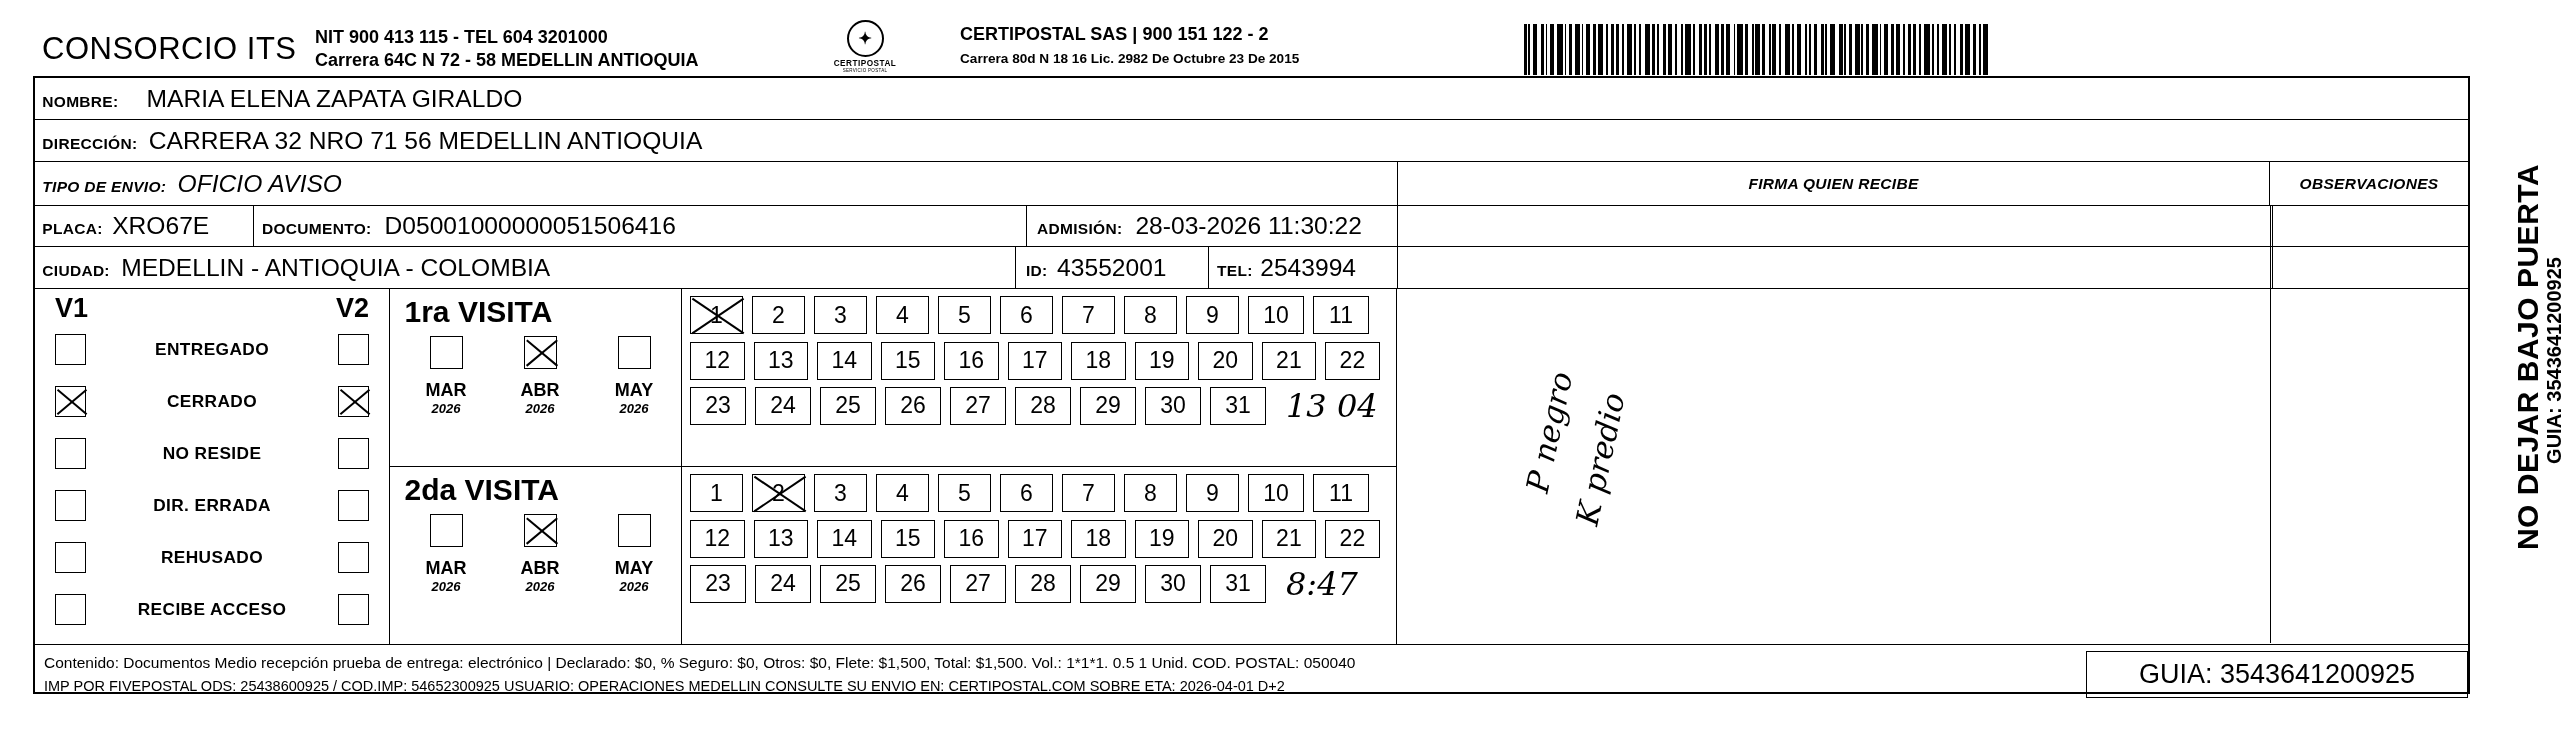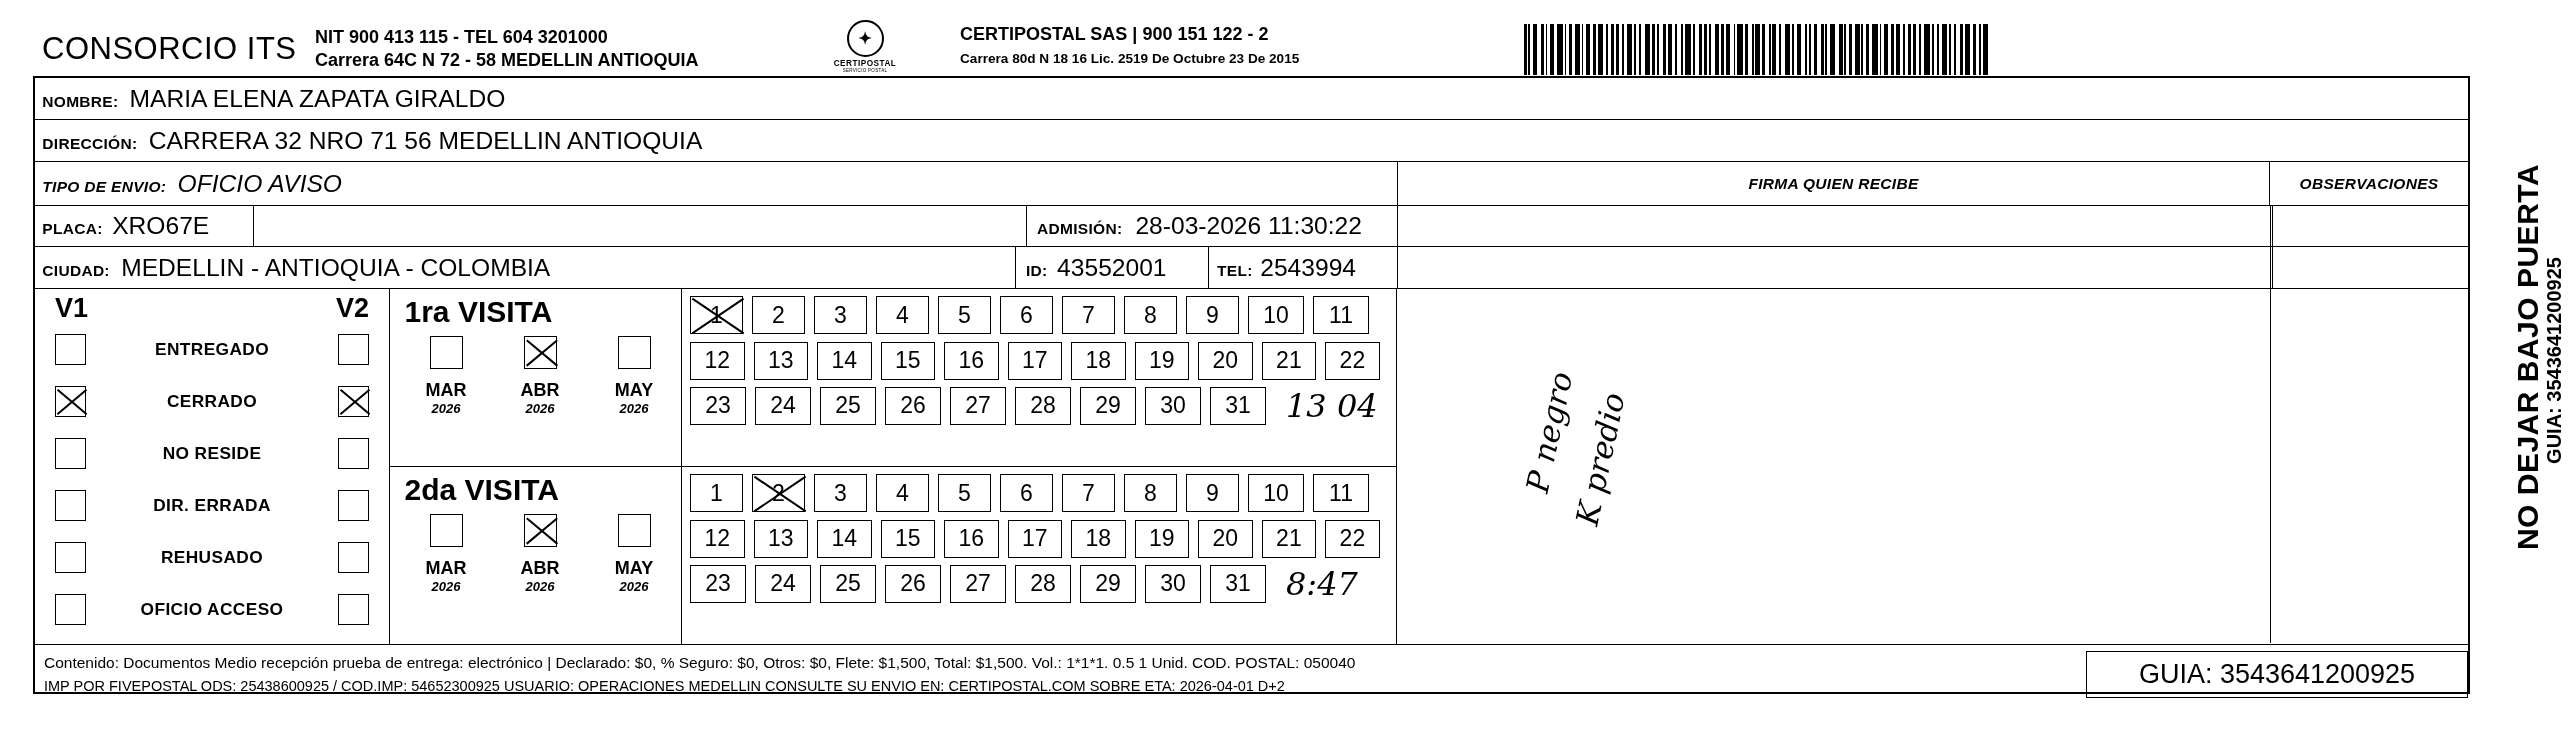--- a/index.html
+++ b/index.html
@@ -114,30 +114,30 @@
     <div class="hdr-nit">
       <div>NIT 900 413 115 - TEL 604 3201000</div>
       <div>Carrera 64C N 72 - 58 MEDELLIN ANTIOQUIA</div>
     </div>
     <div class="hdr-logo">
       <div class="circle">✦</div>
       <div class="lname">CERTIPOSTAL</div>
       <div class="lsub">SERVICIO POSTAL</div>
     </div>
     <div class="hdr-cert">CERTIPOSTAL SAS | 900 151 122 - 2</div>
-    <div class="hdr-cert2">Carrera 80d N 18 16  Lic. 2519 De Octubre 23 De 2015</div>
+    <div class="hdr-cert2">Carrera 80d N 18 16  Lic. 2982 De Octubre 23 De 2015</div>
     <div class="barcode" id="barcode"><i style="width:2.7px"></i><i style="width:1.8px;background:#fff"></i><i style="width:1.8px"></i><i style="width:2.7px;background:#fff"></i><i style="width:4.5px"></i><i style="width:3.6px;background:#fff"></i><i style="width:2.7px"></i><i style="width:1.8px;background:#fff"></i><i style="width:1.8px"></i><i style="width:2.7px;background:#fff"></i><i style="width:3.6px"></i><i style="width:3.6px;background:#fff"></i><i style="width:5.5px"></i><i style="width:1.8px;background:#fff"></i><i style="width:1.8px"></i><i style="width:2.7px;background:#fff"></i><i style="width:2.7px"></i><i style="width:3.6px;background:#fff"></i><i style="width:4.5px"></i><i style="width:1.8px;background:#fff"></i><i style="width:1.8px"></i><i style="width:2.7px;background:#fff"></i><i style="width:3.6px"></i><i style="width:3.6px;background:#fff"></i><i style="width:2.7px"></i><i style="width:1.8px;background:#fff"></i><i style="width:5.5px"></i><i style="width:2.7px;background:#fff"></i><i style="width:1.8px"></i><i style="width:3.6px;background:#fff"></i><i style="width:2.7px"></i><i style="width:1.8px;background:#fff"></i><i style="width:3.6px"></i><i style="width:2.7px;background:#fff"></i><i style="width:1.8px"></i><i style="width:3.6px;background:#fff"></i><i style="width:4.5px"></i><i style="width:1.8px;background:#fff"></i><i style="width:2.7px"></i><i style="width:2.7px;background:#fff"></i><i style="width:1.8px"></i><i style="width:3.6px;background:#fff"></i><i style="width:5.5px"></i><i style="width:1.8px;background:#fff"></i><i style="width:2.7px"></i><i style="width:2.7px;background:#fff"></i><i style="width:1.8px"></i><i style="width:3.6px;background:#fff"></i><i style="width:3.6px"></i><i style="width:1.8px;background:#fff"></i><i style="width:4.5px"></i><i style="width:2.7px;background:#fff"></i><i style="width:1.8px"></i><i style="width:3.6px;background:#fff"></i><i style="width:2.7px"></i><i style="width:1.8px;background:#fff"></i><i style="width:5.5px"></i><i style="width:2.7px;background:#fff"></i><i style="width:1.8px"></i><i style="width:3.6px;background:#fff"></i><i style="width:3.6px"></i><i style="width:1.8px;background:#fff"></i><i style="width:2.7px"></i><i style="width:2.7px;background:#fff"></i><i style="width:1.8px"></i><i style="width:3.6px;background:#fff"></i><i style="width:4.5px"></i><i style="width:1.8px;background:#fff"></i><i style="width:2.7px"></i><i style="width:2.7px;background:#fff"></i><i style="width:3.6px"></i><i style="width:3.6px;background:#fff"></i><i style="width:1.8px"></i><i style="width:1.8px;background:#fff"></i><i style="width:5.5px"></i><i style="width:2.7px;background:#fff"></i><i style="width:2.7px"></i><i style="width:3.6px;background:#fff"></i><i style="width:1.8px"></i><i style="width:1.8px;background:#fff"></i><i style="width:4.5px"></i><i style="width:2.7px;background:#fff"></i><i style="width:2.7px"></i><i style="width:3.6px;background:#fff"></i><i style="width:1.8px"></i><i style="width:1.8px;background:#fff"></i><i style="width:3.6px"></i><i style="width:2.7px;background:#fff"></i><i style="width:2.7px"></i><i style="width:3.6px;background:#fff"></i><i style="width:5.5px"></i><i style="width:1.8px;background:#fff"></i><i style="width:1.8px"></i><i style="width:2.7px;background:#fff"></i><i style="width:4.5px"></i><i style="width:3.6px;background:#fff"></i><i style="width:2.7px"></i><i style="width:1.8px;background:#fff"></i><i style="width:1.8px"></i><i style="width:2.7px;background:#fff"></i><i style="width:3.6px"></i><i style="width:3.6px;background:#fff"></i><i style="width:2.7px"></i><i style="width:1.8px;background:#fff"></i><i style="width:1.8px"></i><i style="width:2.7px;background:#fff"></i><i style="width:5.5px"></i><i style="width:3.6px;background:#fff"></i><i style="width:3.6px"></i><i style="width:1.8px;background:#fff"></i><i style="width:1.8px"></i><i style="width:2.7px;background:#fff"></i><i style="width:2.7px"></i><i style="width:3.6px;background:#fff"></i><i style="width:4.5px"></i><i style="width:1.8px;background:#fff"></i><i style="width:1.8px"></i><i style="width:2.7px;background:#fff"></i><i style="width:2.7px"></i><i style="width:3.6px;background:#fff"></i><i style="width:5.5px"></i><i style="width:1.8px;background:#fff"></i><i style="width:1.8px"></i><i style="width:2.7px;background:#fff"></i><i style="width:3.6px"></i><i style="width:3.6px;background:#fff"></i><i style="width:2.7px"></i><i style="width:1.8px;background:#fff"></i><i style="width:4.5px"></i><i style="width:2.7px;background:#fff"></i><i style="width:1.8px"></i><i style="width:3.6px;background:#fff"></i><i style="width:2.7px"></i><i style="width:1.8px;background:#fff"></i><i style="width:3.6px"></i><i style="width:2.7px;background:#fff"></i><i style="width:1.8px"></i><i style="width:3.6px;background:#fff"></i><i style="width:5.5px"></i><i style="width:1.8px;background:#fff"></i><i style="width:2.7px"></i><i style="width:2.7px;background:#fff"></i><i style="width:1.8px"></i><i style="width:3.6px;background:#fff"></i><i style="width:4.5px"></i><i style="width:1.8px;background:#fff"></i><i style="width:2.7px"></i><i style="width:2.7px;background:#fff"></i><i style="width:1.8px"></i><i style="width:3.6px;background:#fff"></i><i style="width:3.6px"></i><i style="width:1.8px;background:#fff"></i><i style="width:5.5px"></i><i style="width:2.7px;background:#fff"></i><i style="width:2.7px"></i><i style="width:3.6px;background:#fff"></i><i style="width:1.8px"></i><i style="width:1.8px;background:#fff"></i><i style="width:4.5px"></i><i style="width:2.7px;background:#fff"></i></div>
   </div>
 
   <div class="frame">
 
     <div class="row" id="r-nombre">
       <div class="rowtext">
         <span class="lbl">NOMBRE:</span>
-        <span class="val" style="margin-left:7px">MARIA ELENA ZAPATA GIRALDO</span>
+        <span class="val" style="margin-left:24px">MARIA ELENA ZAPATA GIRALDO</span>
       </div>
     </div>
 
     <div class="row" id="r-direccion">
       <div class="rowtext">
         <span class="lbl">DIRECCIÓN:</span>
         <span class="val" style="margin-left:7.3px">CARRERA 32 NRO 71 56 MEDELLIN ANTIOQUIA</span>
       </div>
     </div>
 
@@ -155,20 +155,24 @@
         <span class="lbl">OBSERVACIONES</span>
       </div>
     </div>
 
     <div class="row" id="r-placa">
       <div class="rowtext">
         <span class="lbl">PLACA:</span>
         <span class="val" style="margin-left:5.5px">XRO67E</span>
       </div>
       <div class="vdiv" style="left:218px"></div>
+      <div class="rowtext" style="left:227px">
+        <span class="lbl">DOCUMENTO:</span>
+        <span class="val" style="margin-left:9px">D05001000000051506416</span>
+      </div>
       <div class="vdiv" style="left:991px"></div>
       <div class="rowtext" style="left:1002px">
         <span class="lbl">ADMISIÓN:</span>
         <span class="val" style="margin-left:9px">28-03-2026 11:30:22</span>
       </div>
       <div class="vdiv" style="left:1362px"></div>
       <div class="vdiv" style="left:2237px"></div>
     </div>
 
     <div class="row" id="r-ciudad">
@@ -220,21 +224,21 @@
                 <div class="vlabel">DIR. ERRADA</div>
                 <div class="chk"></div>
               </div>
               <div class="vrow">
                 <div class="chk"></div>
                 <div class="vlabel">REHUSADO</div>
                 <div class="chk"></div>
               </div>
               <div class="vrow">
                 <div class="chk"></div>
-                <div class="vlabel">OFICIO ACCESO</div>
+                <div class="vlabel">RECIBE ACCESO</div>
                 <div class="chk"></div>
               </div>
             </div>
         </div>
 
         <div id="vis">
             <div class="visita">
               <div class="vistitle">1ra VISITA</div>
               <div class="months">
                 <div class="month">

